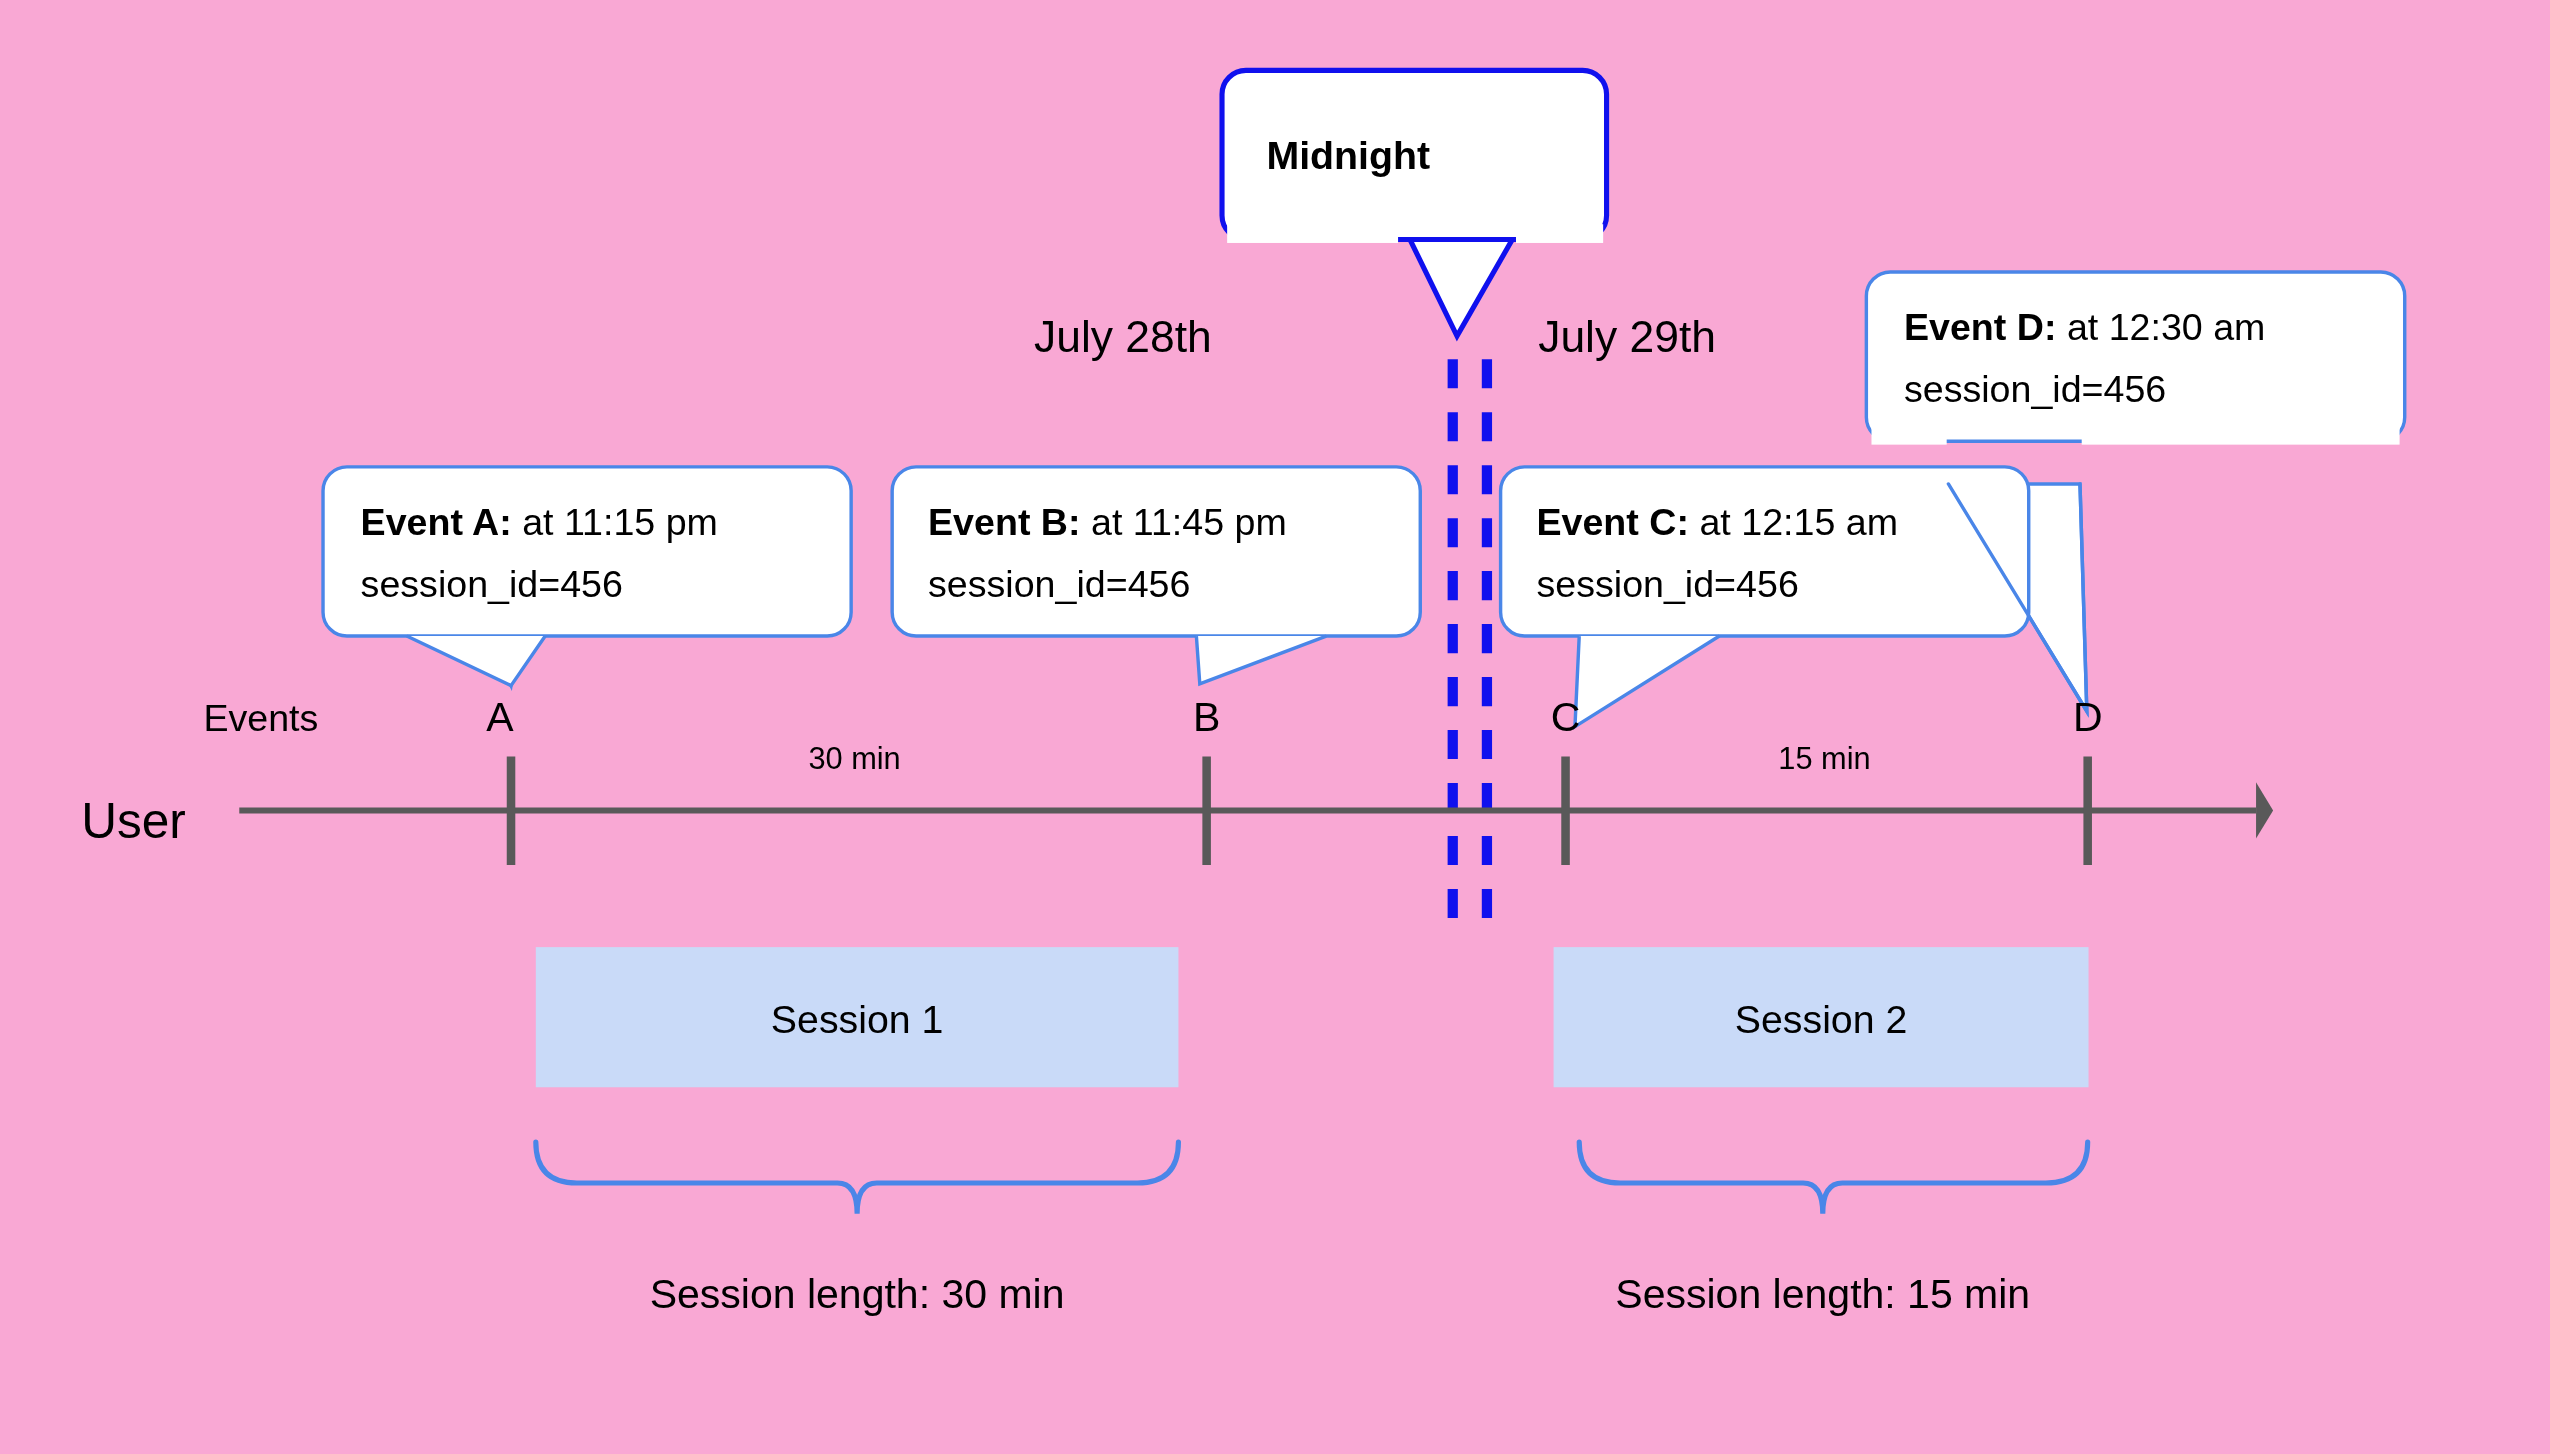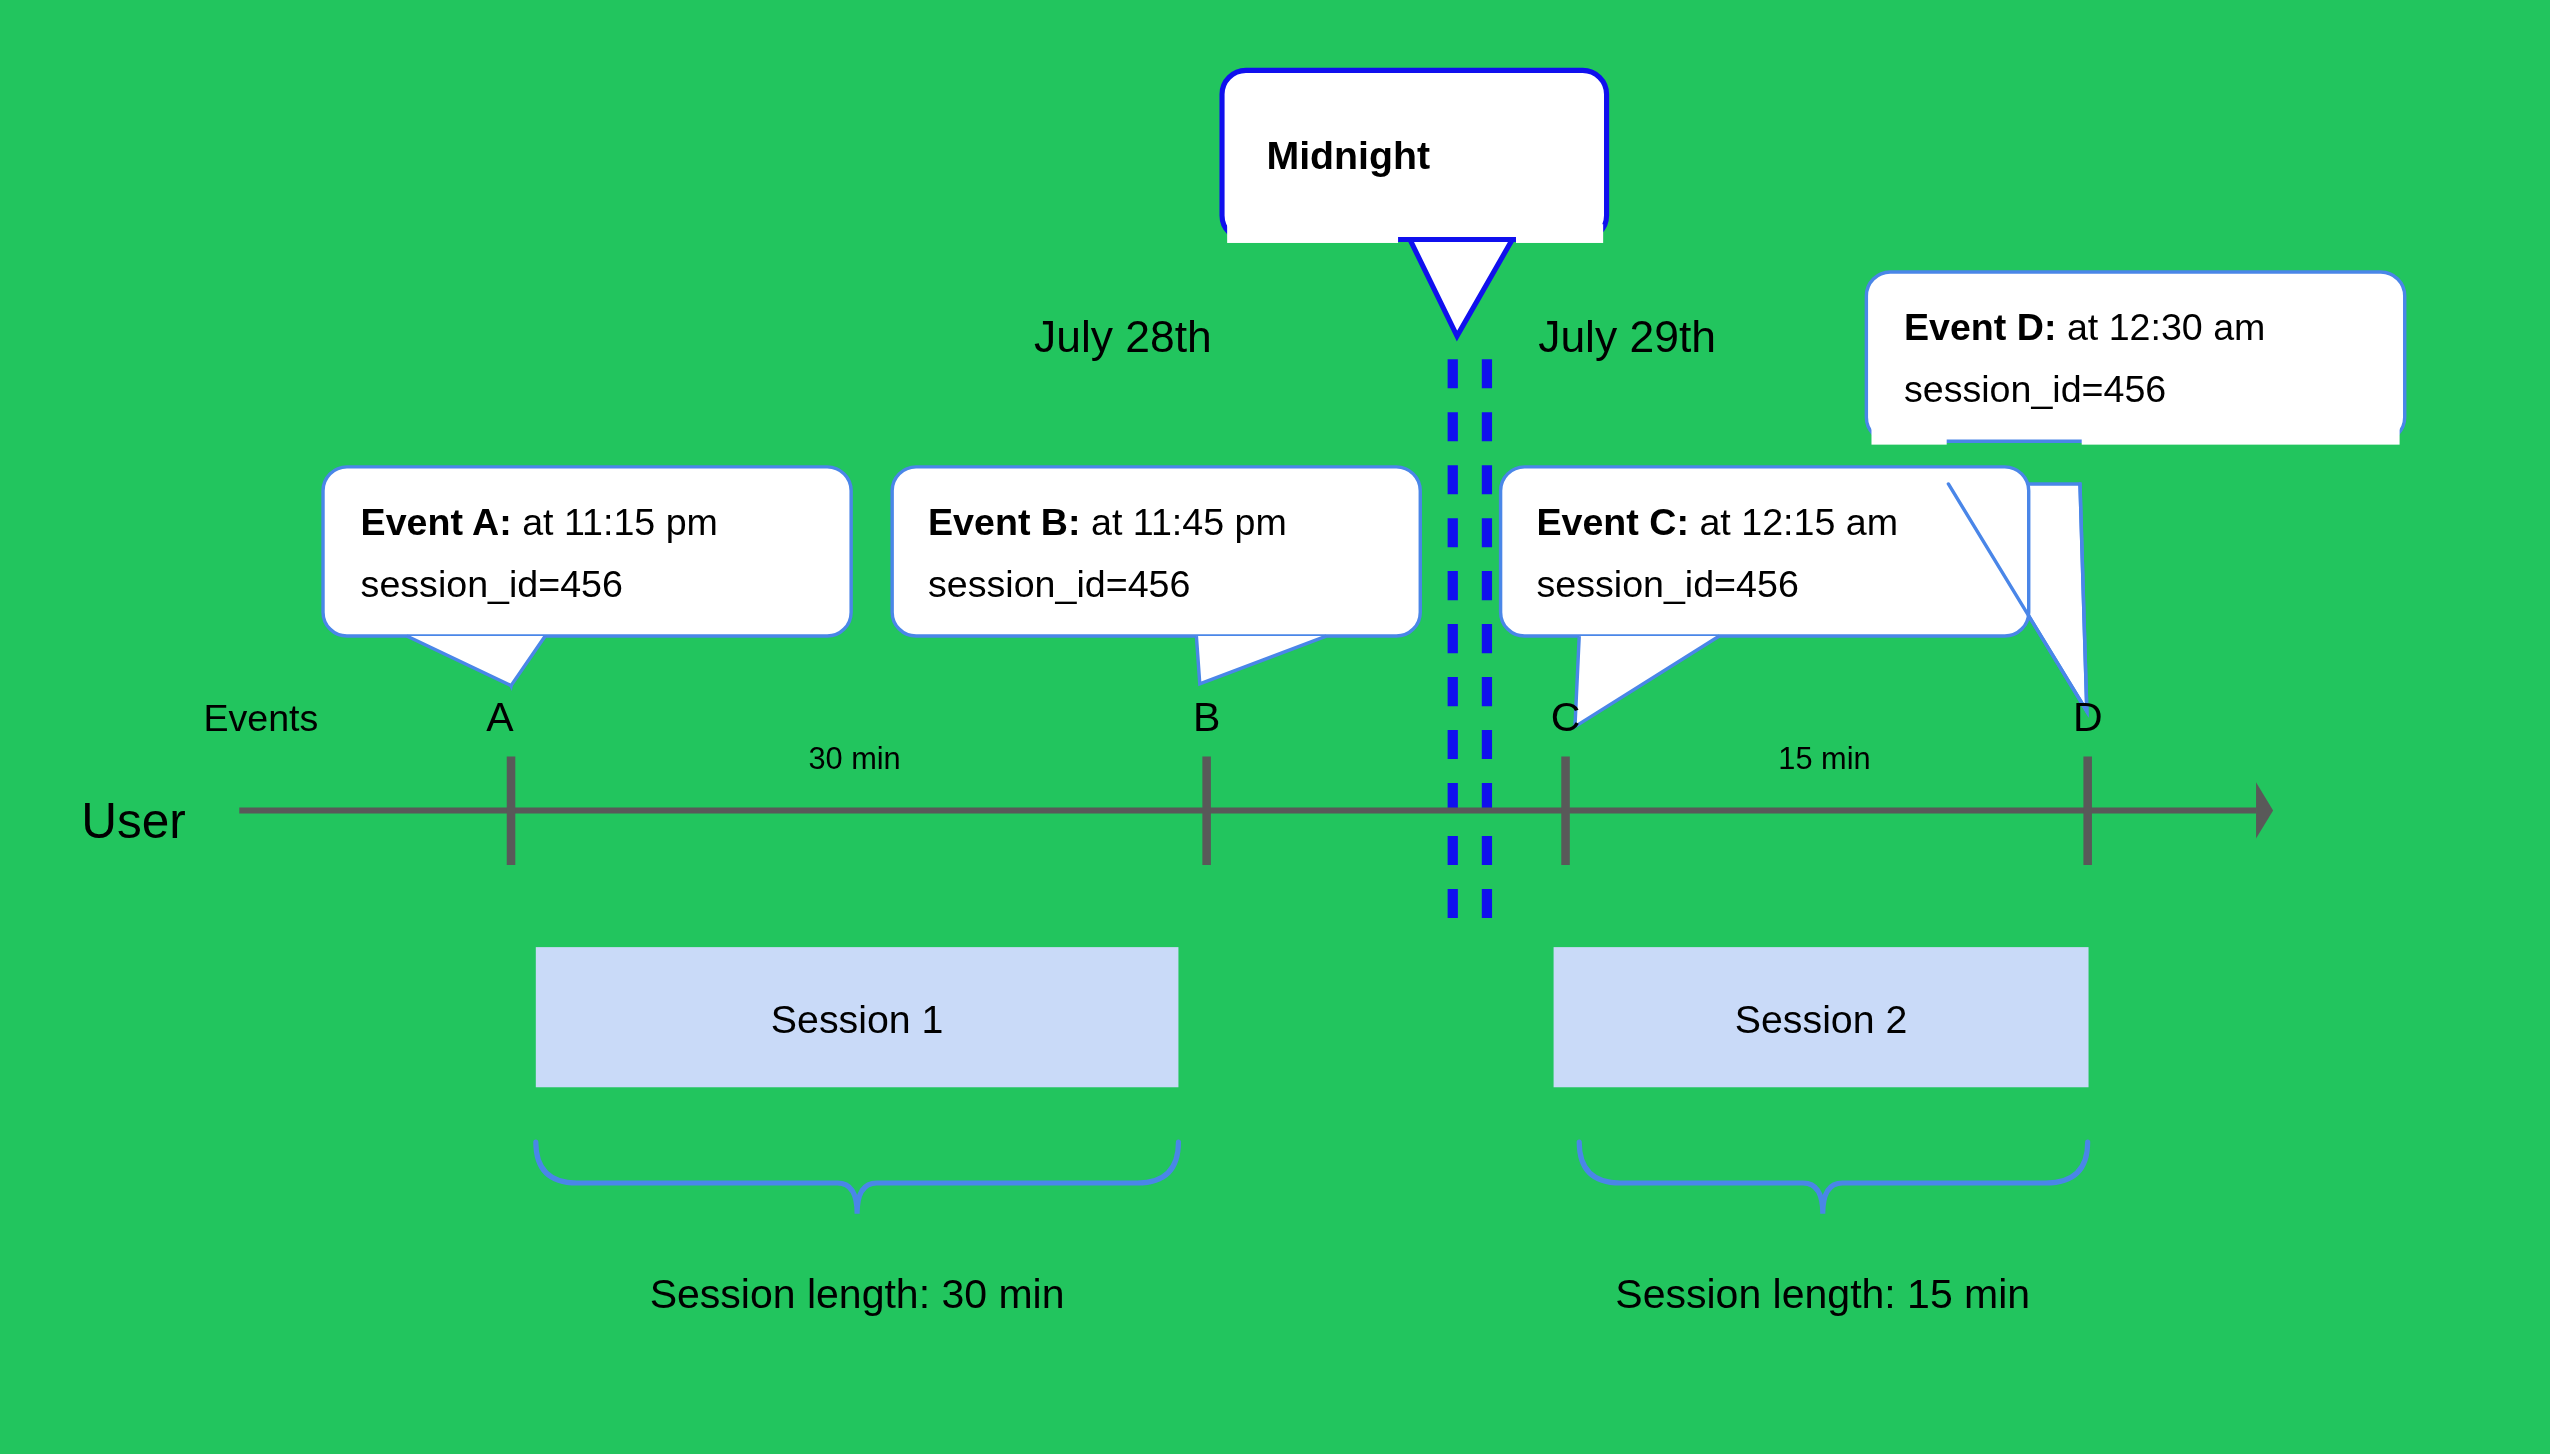--- a/index.html
+++ b/index.html
@@ -1,17 +1,17 @@
 <!DOCTYPE html>
 <html style="font-size:13.7px"><head>
 <meta charset="utf-8">
 <style>
   html,body{margin:0;padding:0;background:#ffffff;}
   body{width:2550px;height:1455px;overflow:hidden;font-family:"Liberation Sans","DejaVu Sans",sans-serif;}
-  #stage{position:relative;width:2550px;height:1455px;background:#22c55e;}
+  #stage{position:relative;width:2550px;height:1455px;background:#f9a8d4;}
   svg#canvas{position:absolute;left:0;top:0;width:2550px;height:1455px;}
   .txt{font-family:"Liberation Sans","DejaVu Sans",sans-serif;fill:#000000;}
   .callout-text{font-size:44px;}
   .callout-bold{font-weight:bold;}
   .evt-letter{font-size:48px;}
   .axis-label-user{font-size:58px;}
   .axis-label-events{font-size:44px;}
   .date-label{font-size:52px;}
   .dur-label{font-size:36px;}
   .session-label{font-size:46px;}

